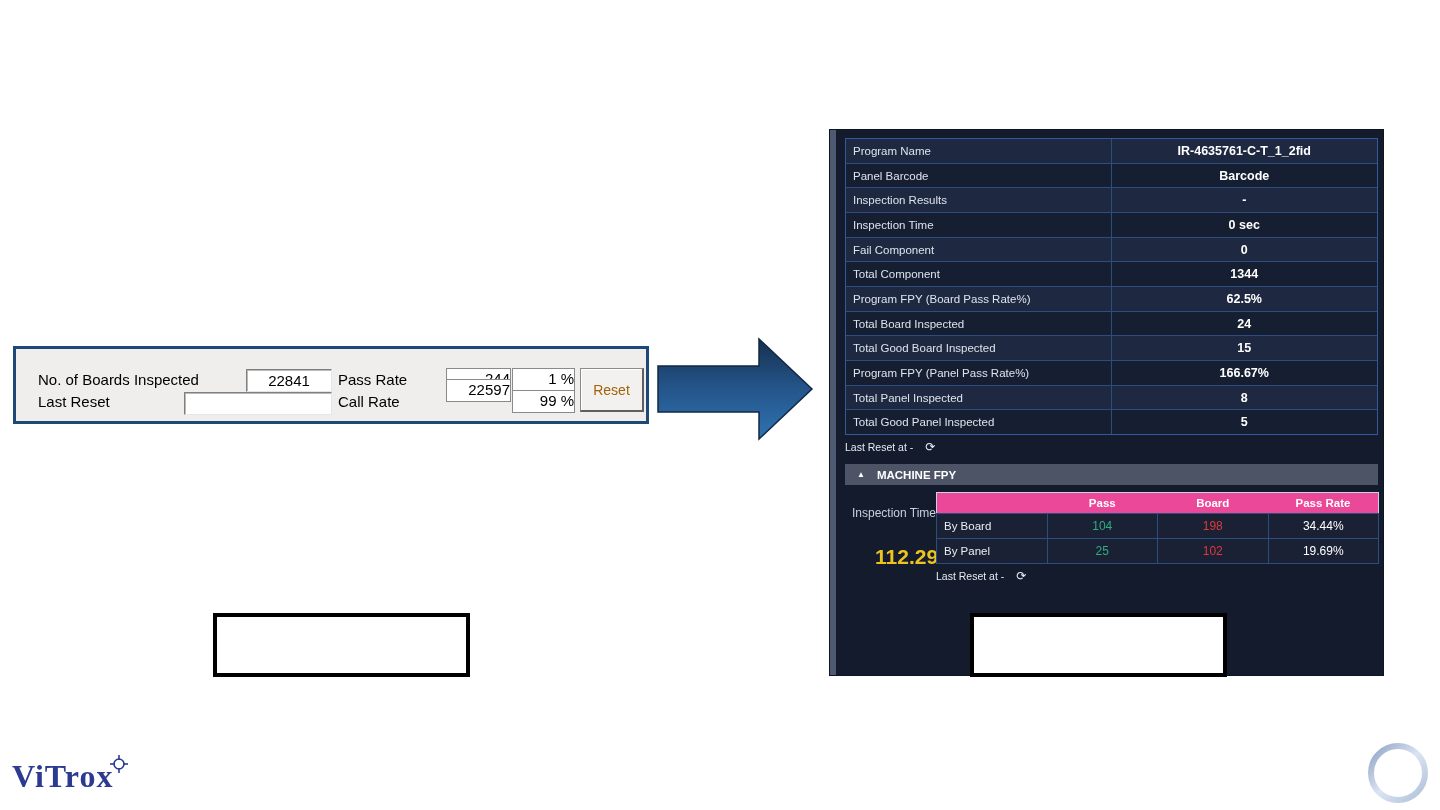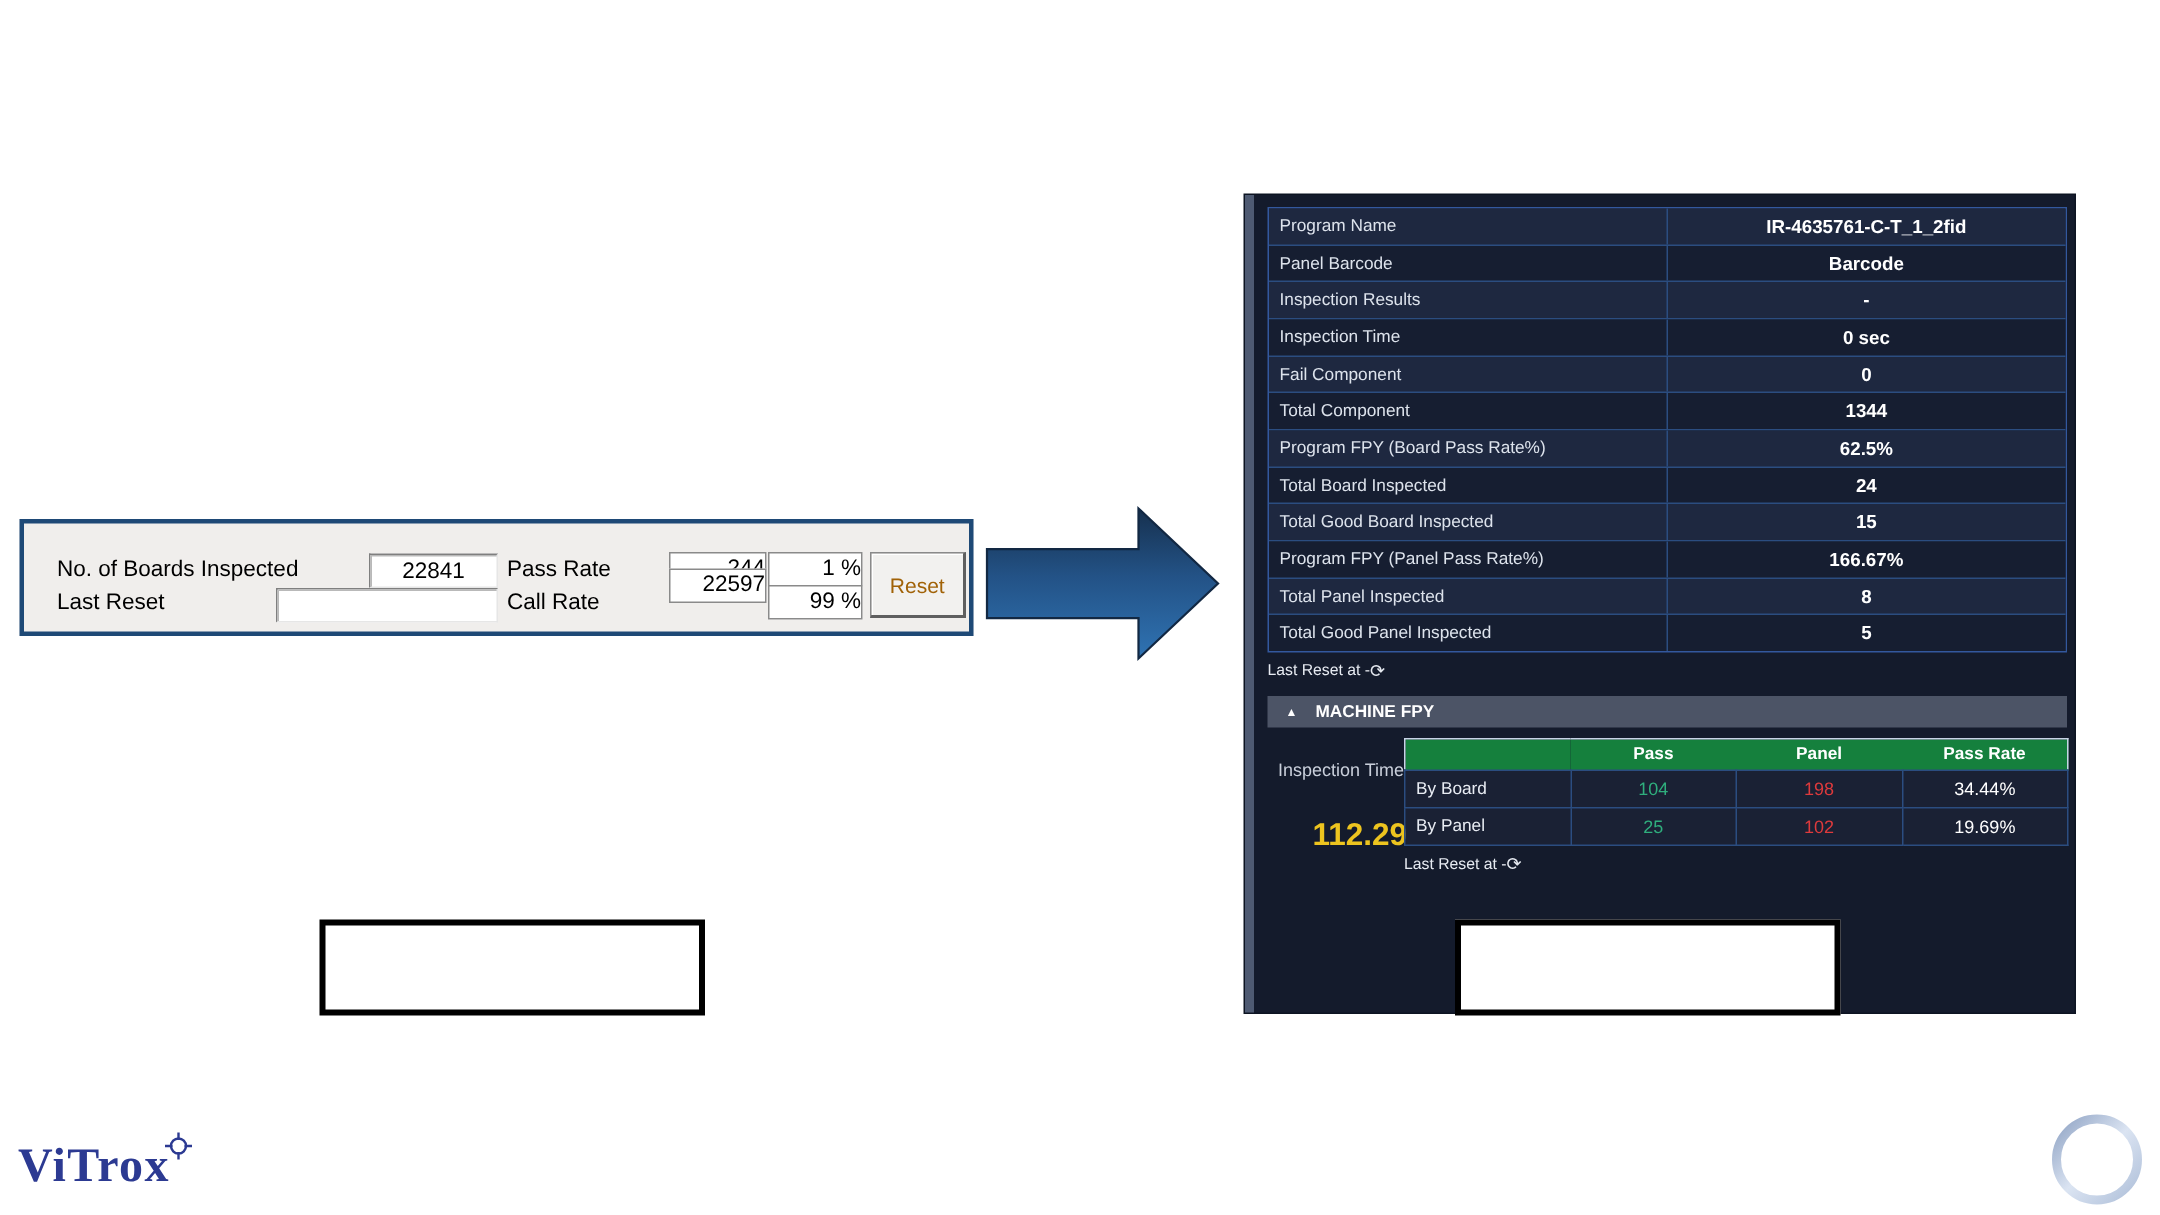--- a/index.html
+++ b/index.html
@@ -28,32 +28,32 @@
   .info-table { position:absolute; left:9px; top:8px; width:533px; height:297px;
     display:flex; flex-direction:column; border:1px solid #33589e; }
   .info-row { flex:1; display:flex; border-bottom:1px solid #2b4d80; }
   .info-row:last-child { border-bottom:none; }
   .info-row:nth-child(odd) { background:#1e2840; }
   .info-row:nth-child(even) { background:#161e31; }
   .info-label { width:50%; border-right:1px solid #2b4d80; color:#dde3ec; font-size:11.5px;
     display:flex; align-items:center; padding-left:7px; white-space:nowrap; overflow:hidden; }
   .info-value { width:50%; color:#ffffff; font-size:12.5px; font-weight:bold;
     display:flex; align-items:center; justify-content:center; }
-  .last-reset { position:absolute; color:#e6eaf1; font-size:10.5px; display:flex; align-items:center; gap:0; }
+  .last-reset { position:absolute; color:#e6eaf1; font-size:10.5px; display:flex; align-items:center; gap:12px; }
   .refresh-icon { font-size:12px; color:#e6eaf1; line-height:10px; cursor:pointer; }
   .section-bar { position:absolute; left:9px; top:334px; width:533px; height:21px; background:#4c5466;
     color:#fff; font-size:11.5px; font-weight:bold; display:flex; align-items:center; gap:12px; padding-left:12px; cursor:pointer; }
   .section-bar .tri { font-size:8px; }
   .insp-time-label { position:absolute; left:16px; top:376px; color:#c9cfdb; font-size:12px; }
   .insp-time-value { position:absolute; left:10px; top:415px; color:#edc41f; font-weight:bold; }
   .insp-time-value .num { font-size:21px;margin-left:29px; }
   .insp-time-value .unit { font-size:12px; margin-left:5px; }
   .machine-table { position:absolute; left:100px; top:362px; width:443px; border-collapse:collapse;
     table-layout:fixed; border:1px solid #c7d3e6; }
-  .machine-table th { background:#15803d; color:#fff; font-size:11.5px; font-weight:bold; height:21px; text-align:center; }
+  .machine-table th { background:#ec4899; color:#fff; font-size:11.5px; font-weight:bold; height:21px; text-align:center; }
   .machine-table td { background:#1a2134; border:1px solid #2b4d80; height:25px; font-size:12px; text-align:center; color:#fff; }
   .machine-table td.rowname { text-align:left; padding-left:7px; color:#e8ecf3; font-size:11.5px; }
   .machine-table td.pass { color:#2fae7d; }
   .machine-table td.fail { color:#de3a3c; }
 
   
   .anno-box { position:absolute; width:257px; height:64px; background:#fff; border:4px solid #000; }
 
   
   .logo { position:absolute; left:12px; top:758px; color:#2c3a92; }
@@ -164,21 +164,21 @@
     <span class="insp-time-label">Inspection Time</span>
     <div class="insp-time-value">
       <span class="num">112.29</span><span class="unit">secs</span>
     </div>
 
     <table class="machine-table">
       <tbody>
           <tr>
         <th></th>
         <th>Pass</th>
-        <th>Panel</th>
+        <th>Board</th>
         <th>Pass Rate</th>
       </tr>
       <tr>
         <td class="rowname">By Board</td>
         <td class="pass">104</td>
         <td class="fail">198</td>
         <td>34.44%</td>
       </tr>
       <tr>
         <td class="rowname">By Panel</td>

